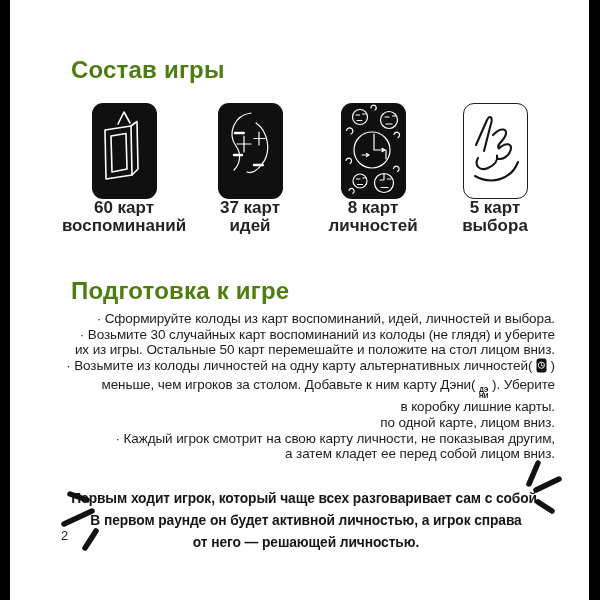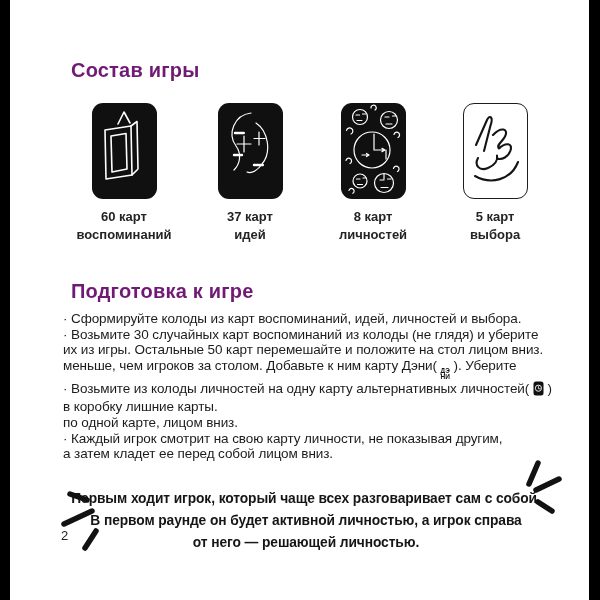--- a/index.html
+++ b/index.html
@@ -5,38 +5,38 @@
   html,body{margin:0;padding:0;background:#fff;}
   .page{
     position:relative;width:600px;height:600px;background:#ffffff;overflow:hidden;
     font-family:"Liberation Sans","DejaVu Sans",sans-serif;color:#1c1c1c;
   }
   .edge-bar{position:absolute;top:0;height:600px;background:#000;}
   .edge-bar.left{left:0;width:10px;}
   .edge-bar.right{right:0;width:11px;}
 
   .h-title{
-    position:absolute;left:71px;margin:0;font-size:20px;font-weight:700;
-    letter-spacing:.2px;color:#701a75;line-height:20px;
+    position:absolute;left:71px;margin:0;font-size:24px;font-weight:700;
+    letter-spacing:.2px;color:#4d7c0f;line-height:20px;
   }
   #components-title{top:60px;}
   #setup-title{top:281px;}
 
   .card-group{position:absolute;top:103px;width:160px;text-align:center;}
   .card{width:65px;height:96px;border-radius:11px;margin:0 auto;box-sizing:border-box;}
   .card.black{background:#101010;}
   .card.white{background:#ffffff;border:1.7px solid #1d1d1d;}
   .card svg{display:block;margin:0 auto;}
-  .card-label{margin-top:9px;font-size:13px;font-weight:600;line-height:18px;color:#242424;}
+  .card-label{font-size:17px;font-weight:600;line-height:18px;color:#242424;}
 
   .bullets{
     position:absolute;left:63px;top:311px;width:492px;
     font-size:13.5px;line-height:15.7px;color:#1c1c1c;letter-spacing:-.1px;
   }
-  .b-line{white-space:nowrap;}
+  .b-line{white-space:nowrap;text-align:right;}
 
   .mini-card{display:inline-block;vertical-align:-3px;}
   .dany-mini{
     display:inline-flex;flex-direction:column;vertical-align:-3px;
     font-size:6.5px;font-weight:700;line-height:6.2px;letter-spacing:0;color:#111;
   }
 
   .highlight{
     position:absolute;left:58px;top:488px;width:496px;text-align:center;
     font-size:13.8px;font-weight:700;line-height:22px;color:#161616;letter-spacing:-.1px;
@@ -134,33 +134,33 @@
       <div>выбора</div>
     </div>
   </div>
 
   <h1 class="h-title" id="setup-title">Подготовка к игре</h1>
 
   <div class="bullets">
       <div class="b-line">· Сформируйте колоды из карт воспоминаний, идей, личностей и выбора.</div>
       <div class="b-line">· Возьмите 30 случайных карт воспоминаний из колоды (не глядя) и уберите</div>
       <div class="b-line">их из игры. Остальные 50 карт перемешайте и положите на стол лицом вниз.</div>
-      <div class="b-line">меньше, чем игроков за столом. Добавьте к ним карту Дэни(
-  <span class="dany-mini">
-          <span>ДЭ</span>
-          <span>НИ</span>
-        </span>
-). Уберите</div>
       <div class="b-line">· Возьмите из колоды личностей на одну карту альтернативных личностей(
   <span class="mini-card"><svg width="11" height="15" viewBox="0 0 11 15">
             <rect x="0.5" y="0.5" width="10" height="14" rx="2.5" fill="#111"></rect>
             <circle cx="5.4" cy="7.2" r="3.1" fill="none" stroke="#fff" stroke-width="0.9"></circle>
             <path d="M5.4,5.2 v2.6 h1.9" stroke="#fff" stroke-width="0.8" fill="none" stroke-linecap="round"></path>
           </svg></span>
 )</div>
+      <div class="b-line">меньше, чем игроков за столом. Добавьте к ним карту Дэни(
+  <span class="dany-mini">
+          <span>ДЭ</span>
+          <span>НИ</span>
+        </span>
+). Уберите</div>
       <div class="b-line">в коробку лишние карты.</div>
       <div class="b-line">по одной карте, лицом вниз.</div>
       <div class="b-line">· Каждый игрок смотрит на свою карту личности, не показывая другим,</div>
       <div class="b-line">а затем кладет ее перед собой лицом вниз.</div>
     </div>
 
   <div class="highlight">
     <div>Первым ходит игрок, который чаще всех разговаривает сам с собой.</div>
     <div>В первом раунде он будет активной личностью, а игрок справа</div>
     <div>от него — решающей личностью.</div>

